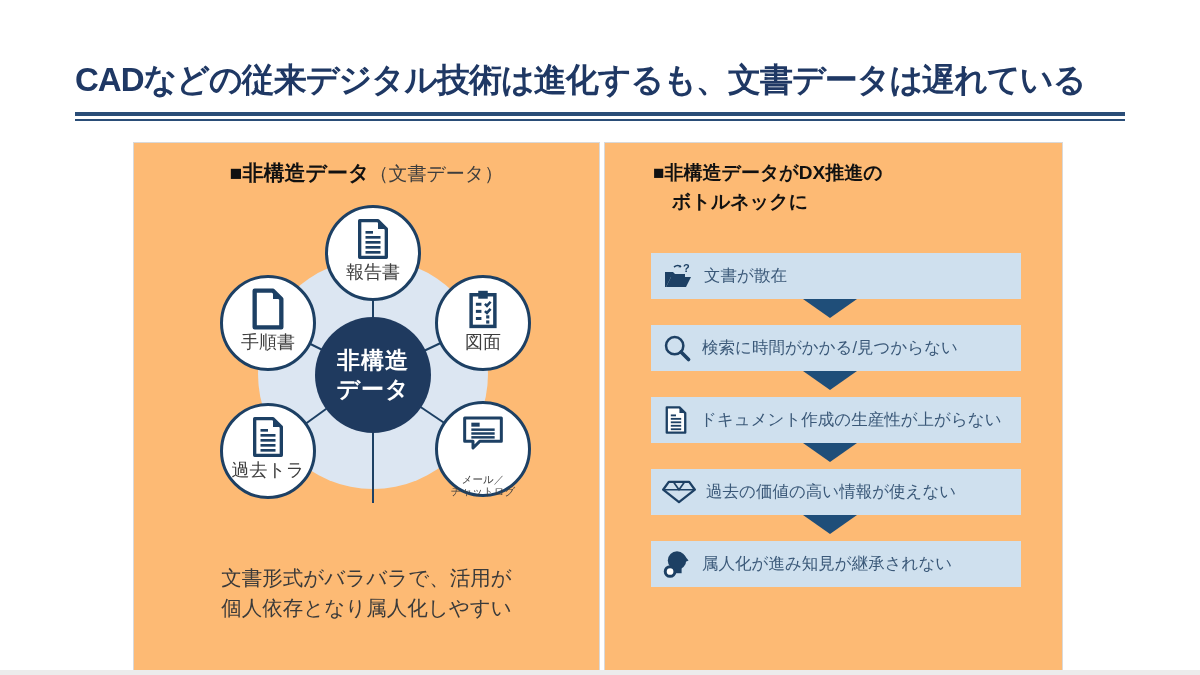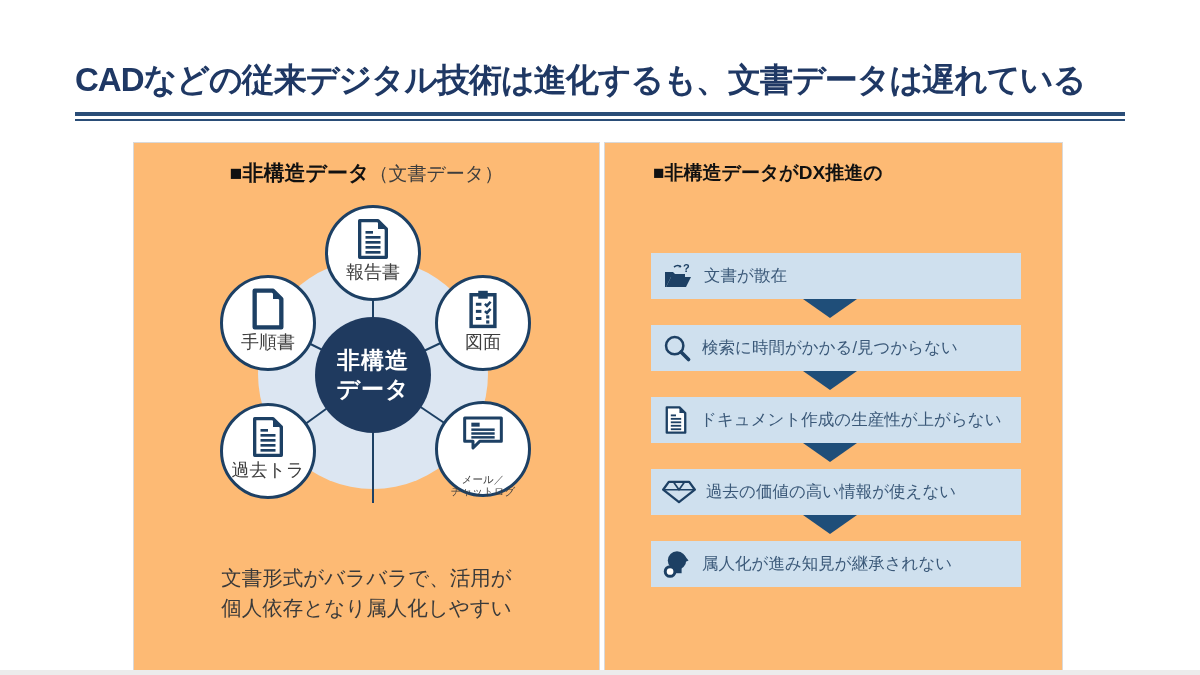--- a/index.html
+++ b/index.html
@@ -164,20 +164,21 @@
 データ</div>
   </div>
 
   <div class="left-caption">文書形式がバラバラで、活用が
 個人依存となり属人化しやすい</div>
 </div>
 
 <div class="card right">
   <div class="right-heading">
     <div class="rh1">■非構造データがDX推進の</div>
+    <div class="rh2">ボトルネックに</div>
   </div>
 
   <div class="bar b0">
     <span class="icon">
       <svg width="32" height="28" viewBox="0 0 32 28">
         <path d="M3 10h8l2 2h10v3H9l-5 10H3z" fill="#1d4064"></path>
         <path d="M9 15h20l-5 10H4z" fill="#1d4064"></path>
         <path d="M12 5q4-3 7 0" fill="none" stroke="#1d4064" stroke-width="1.6"></path>
         <path d="M19 5l-2.6 0.4 2-2.4z" fill="#1d4064"></path>
         <text x="21" y="10" font-size="11" font-weight="bold" fill="#1d4064" font-family="'Liberation Sans',sans-serif">?</text>

